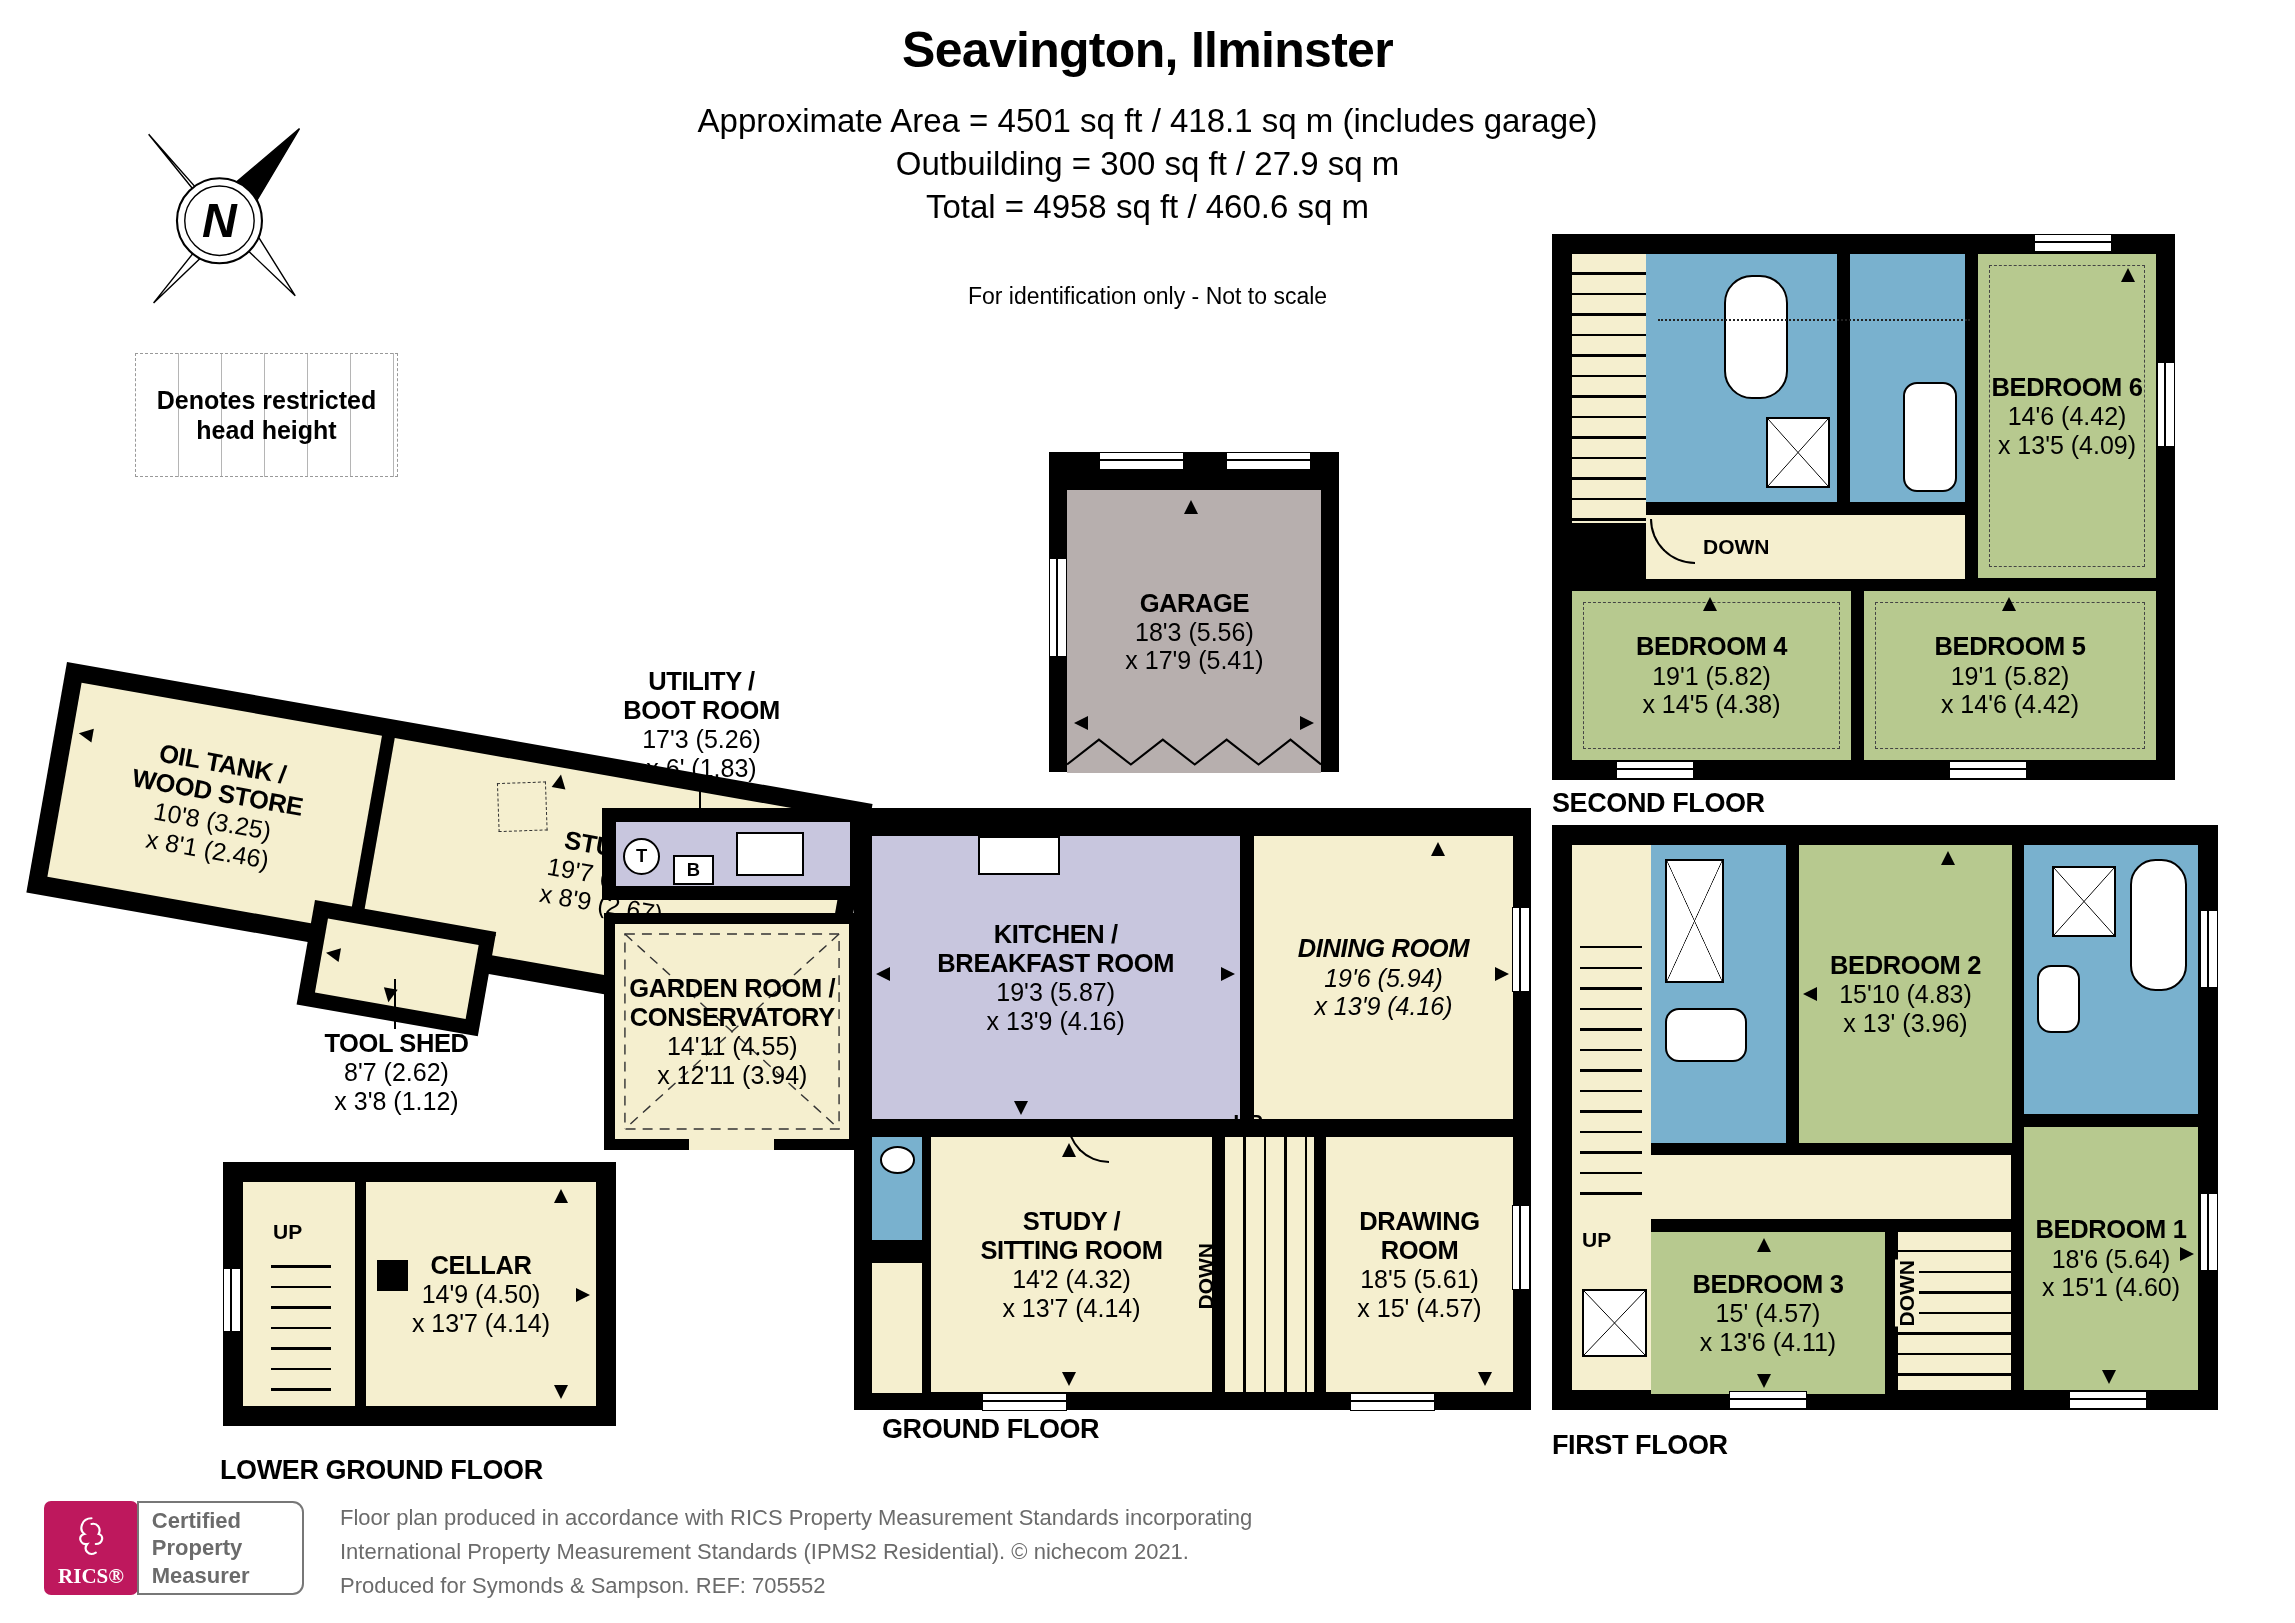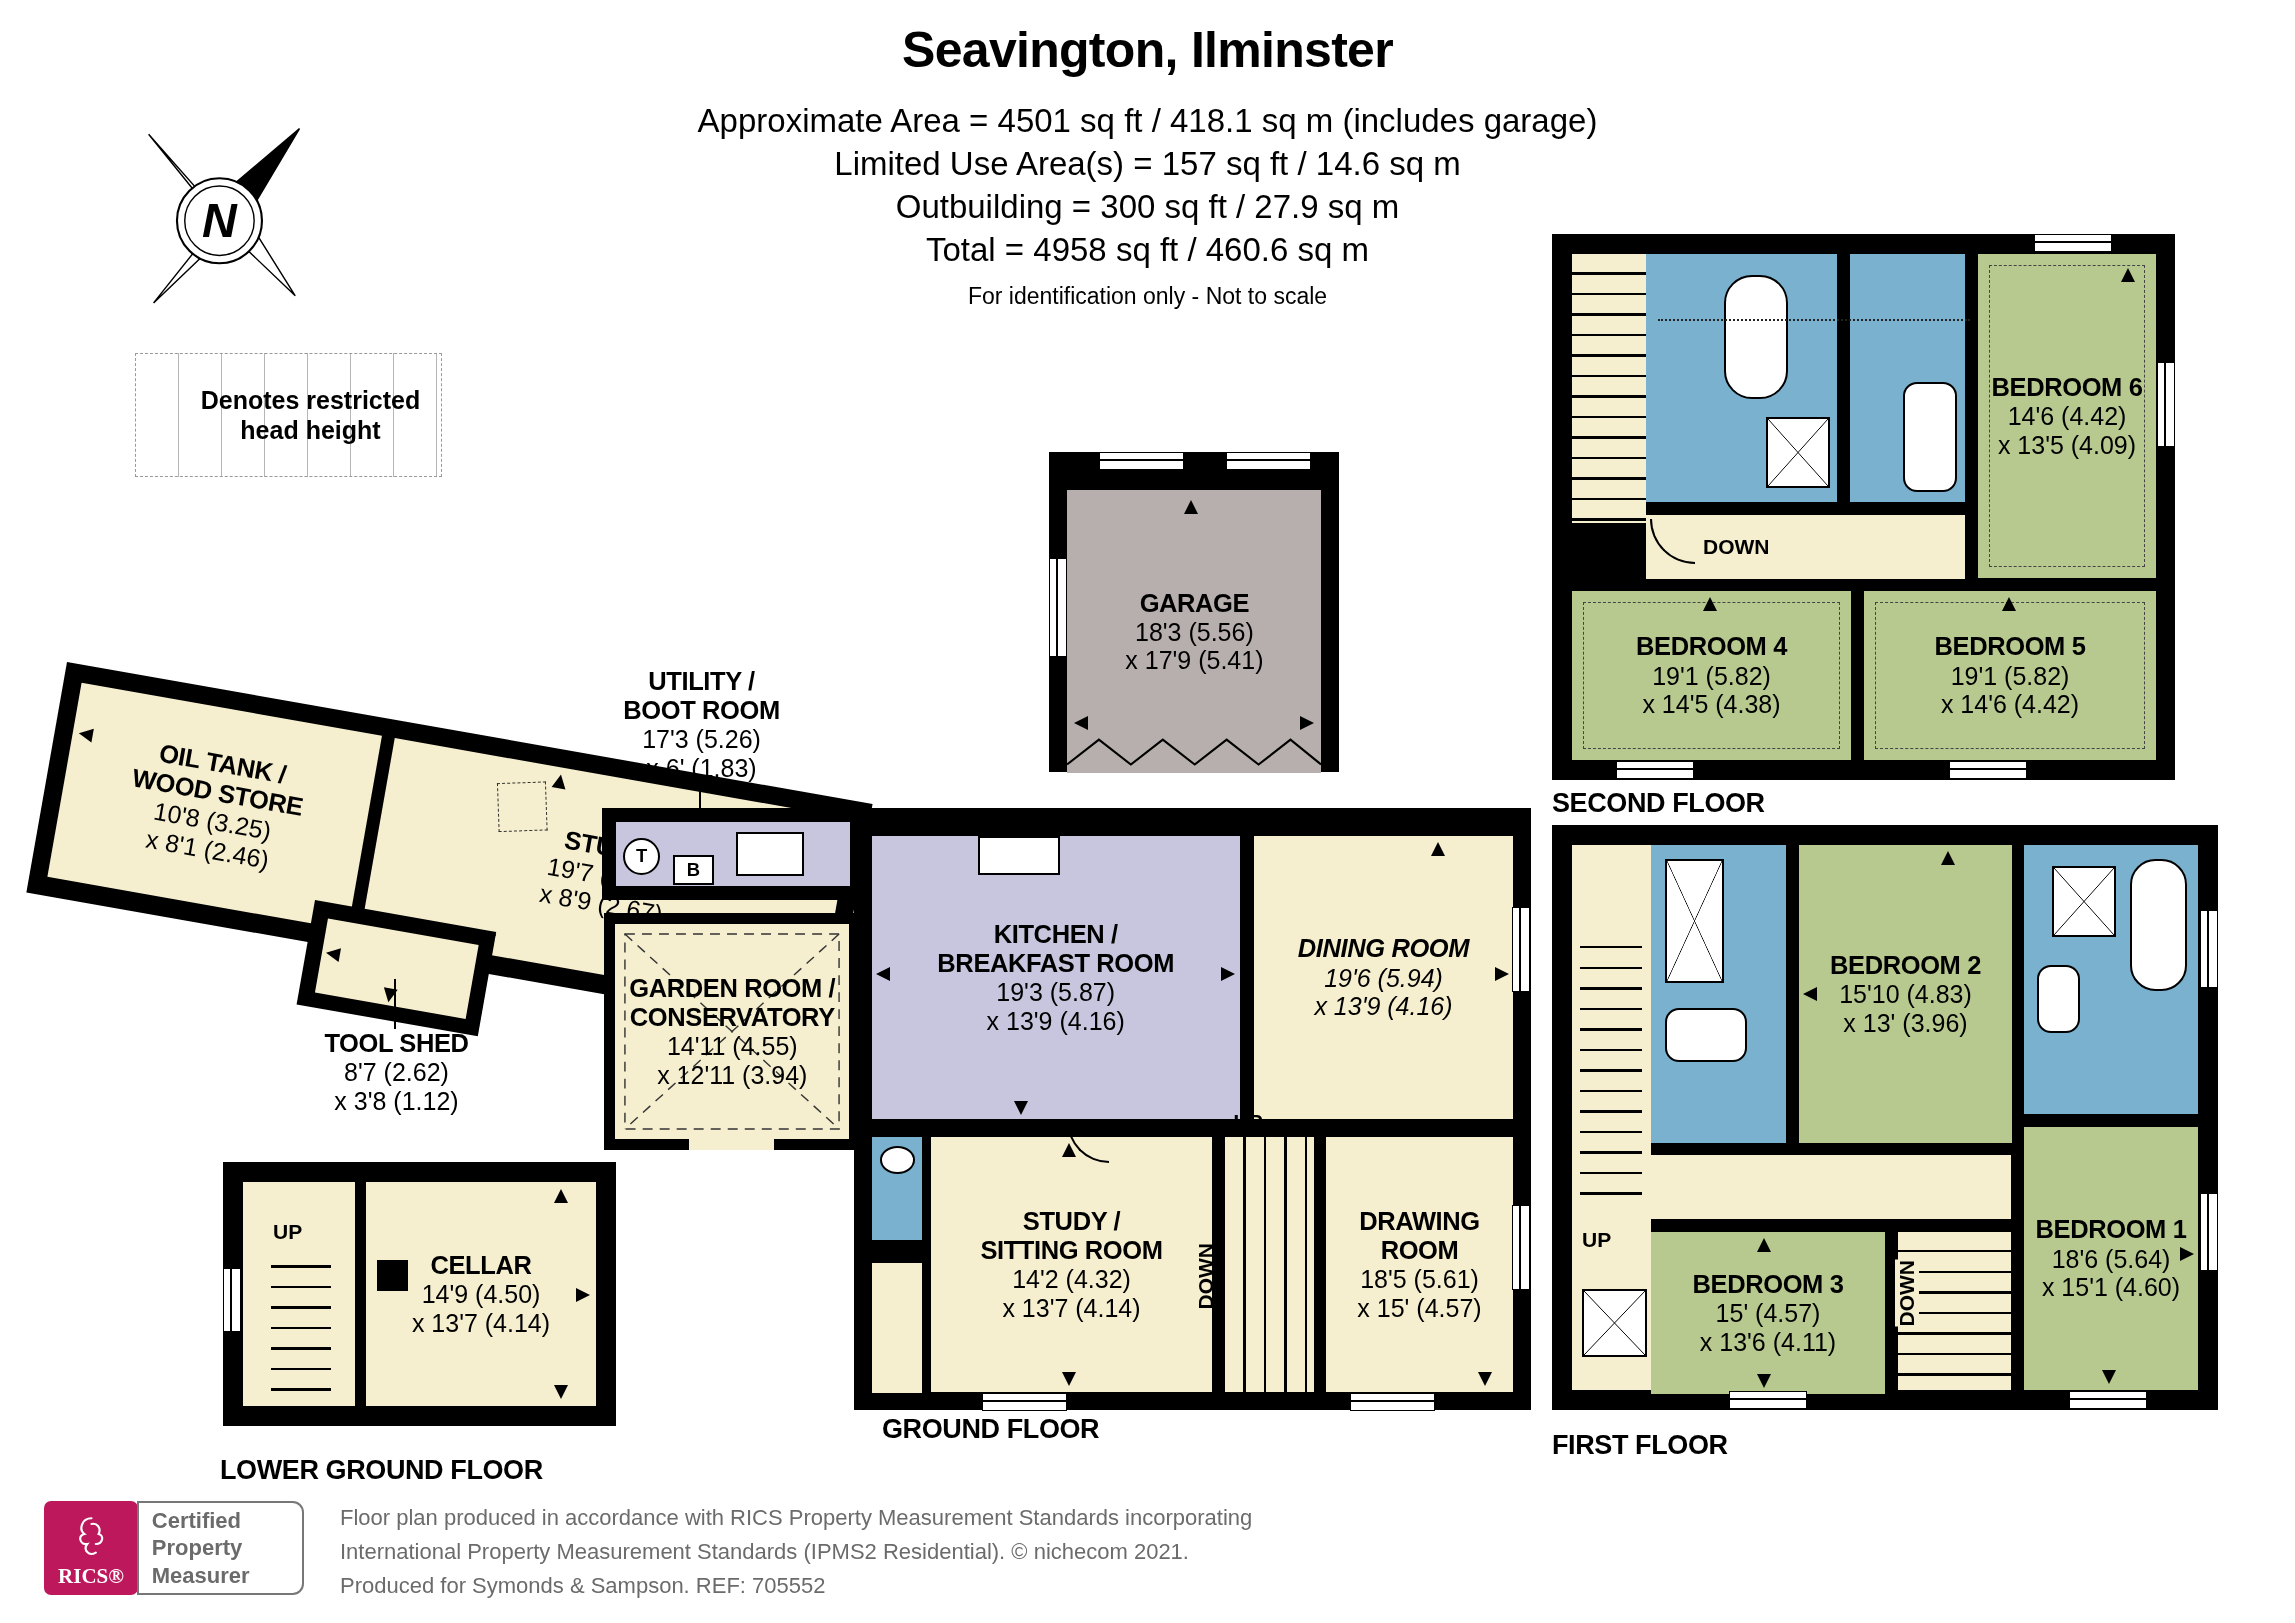--- a/index.html
+++ b/index.html
@@ -65,39 +65,38 @@
             justify-content:center;font-weight:bold;font-size:18.4px;}
 </style>
 </head>
 <body>
 
 <div id="canvas">
 
   <div class="hdr title">Seavington, Ilminster</div>
   <div class="hdr areas">
     <div>Approximate Area = 4501 sq ft / 418.1 sq m (includes garage)</div>
-    <div>Limited Use Area(s) = 157 sq ft / 14.6 sq m</div>
     <div>Outbuilding = 300 sq ft / 27.9 sq m</div>
     <div>Total = 4958 sq ft / 460.6 sq m</div>
   </div>
   <div class="hdr ident">For identification only - Not to scale</div>
 
   <div style="position:absolute;left:138px;top:113px;width:170px;height:202px;">
     <svg width="170" height="202" viewBox="0 0 240 285">
       <polygon points="100,135 15,30 130,160" fill="#fff" stroke="#000" stroke-width="2"></polygon>
       <polygon points="100,170 22,268 135,160" fill="#fff" stroke="#000" stroke-width="2"></polygon>
       <polygon points="130,170 222,258 145,135" fill="#fff" stroke="#000" stroke-width="2"></polygon>
       <polygon points="98,132 228,22 140,170" fill="#000" stroke="#000" stroke-width="2"></polygon>
       <circle cx="115" cy="152" r="60" fill="#fff" stroke="#000" stroke-width="3"></circle>
       <circle cx="115" cy="152" r="49" fill="#fff" stroke="#000" stroke-width="2"></circle>
       <text x="115" y="175" text-anchor="middle" font-size="68" font-style="italic" font-weight="bold" font-family="Liberation Sans, sans-serif">N</text>
     </svg>
   </div>
 
-  <div class="legend" style="left:135px;top:353px;width:261px;height:122px;padding-left:44px;">
+  <div class="legend" style="left:135px;top:353px;width:261px;height:122px;">
     <div>
       <span>Denotes restricted</span><br>
       <span>head height</span>
     </div>
   </div>
 
   <div class="floorbox" style="left:1049px;top:452px;width:290px;height:320px;">
     <div class="room grey" style="left:18.4px;top:18.4px;width:254px;height:283px;margin-top:20px;">
       <span class="rname">GARAGE</span>
       <span class="rdim">18'3 (5.56)</span>

